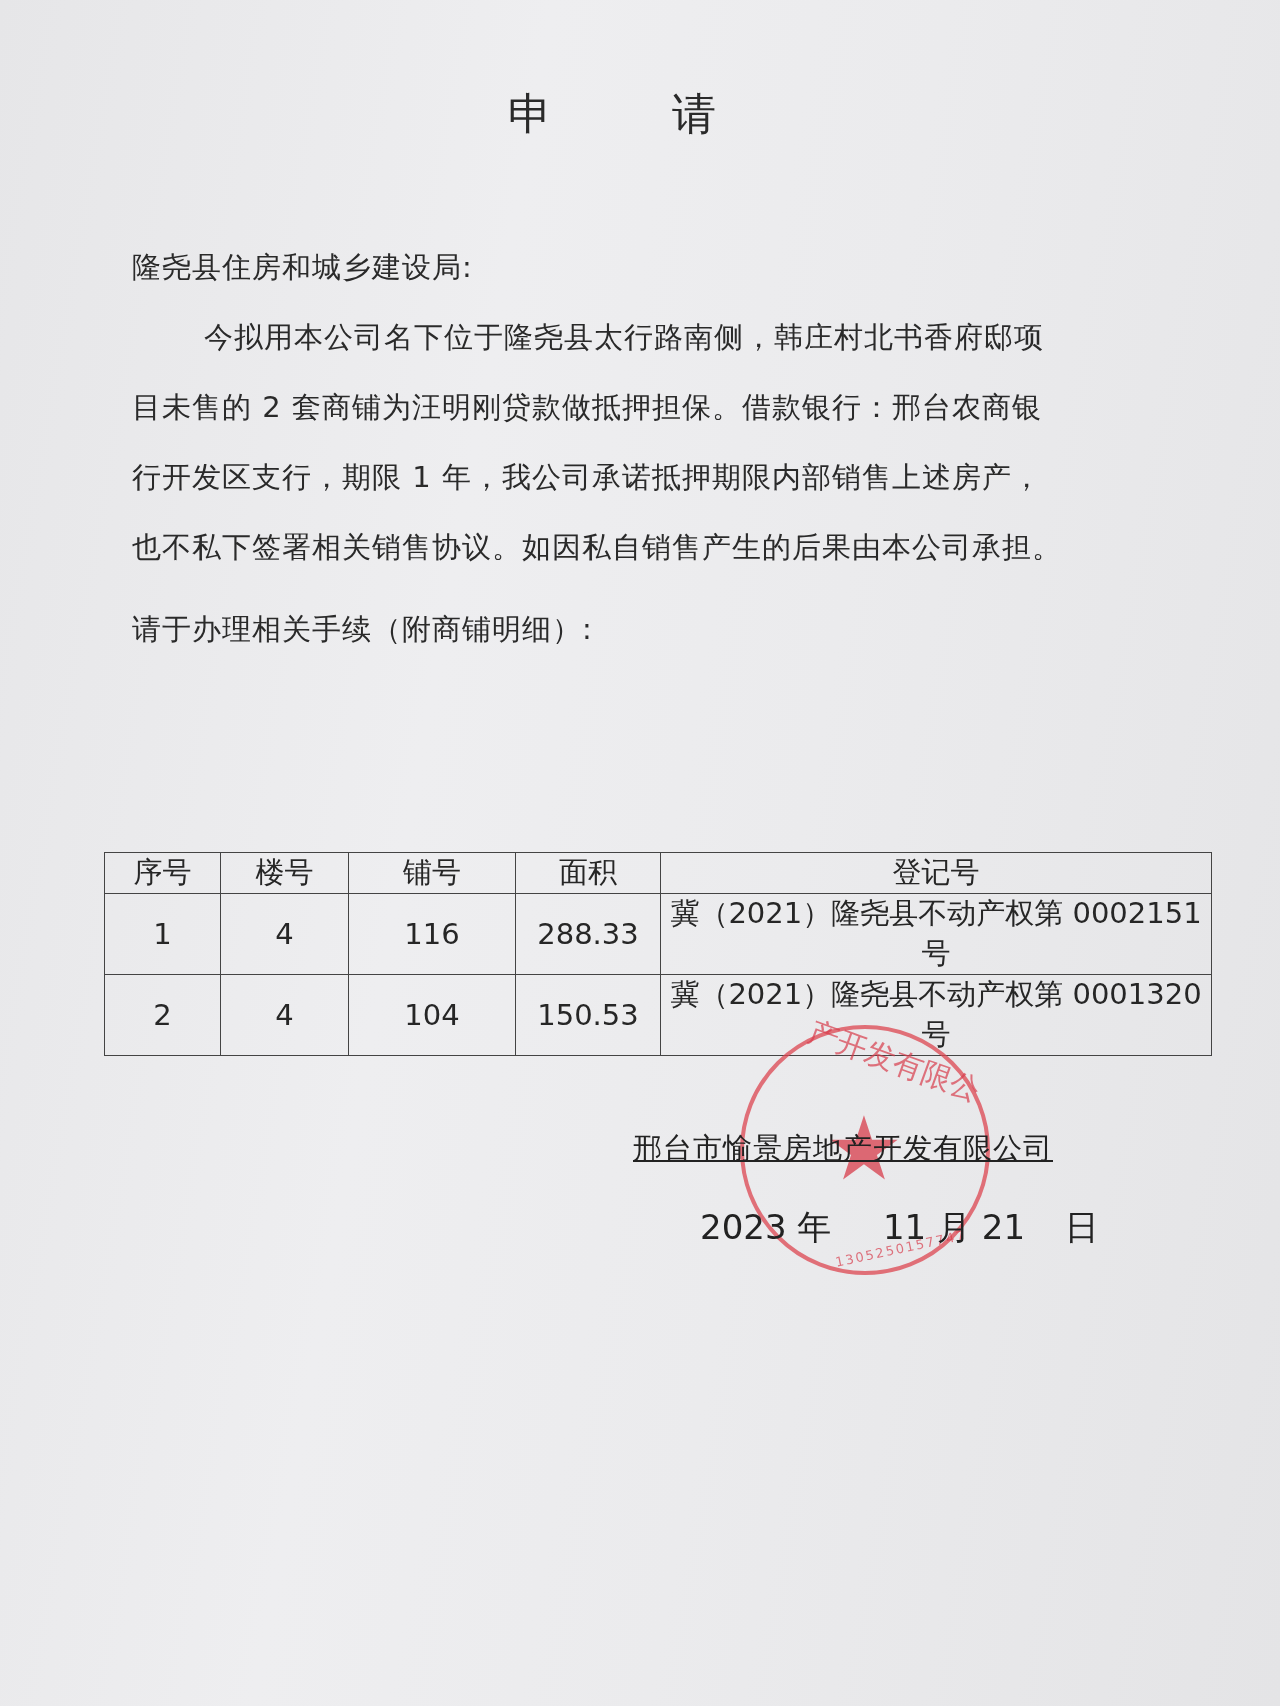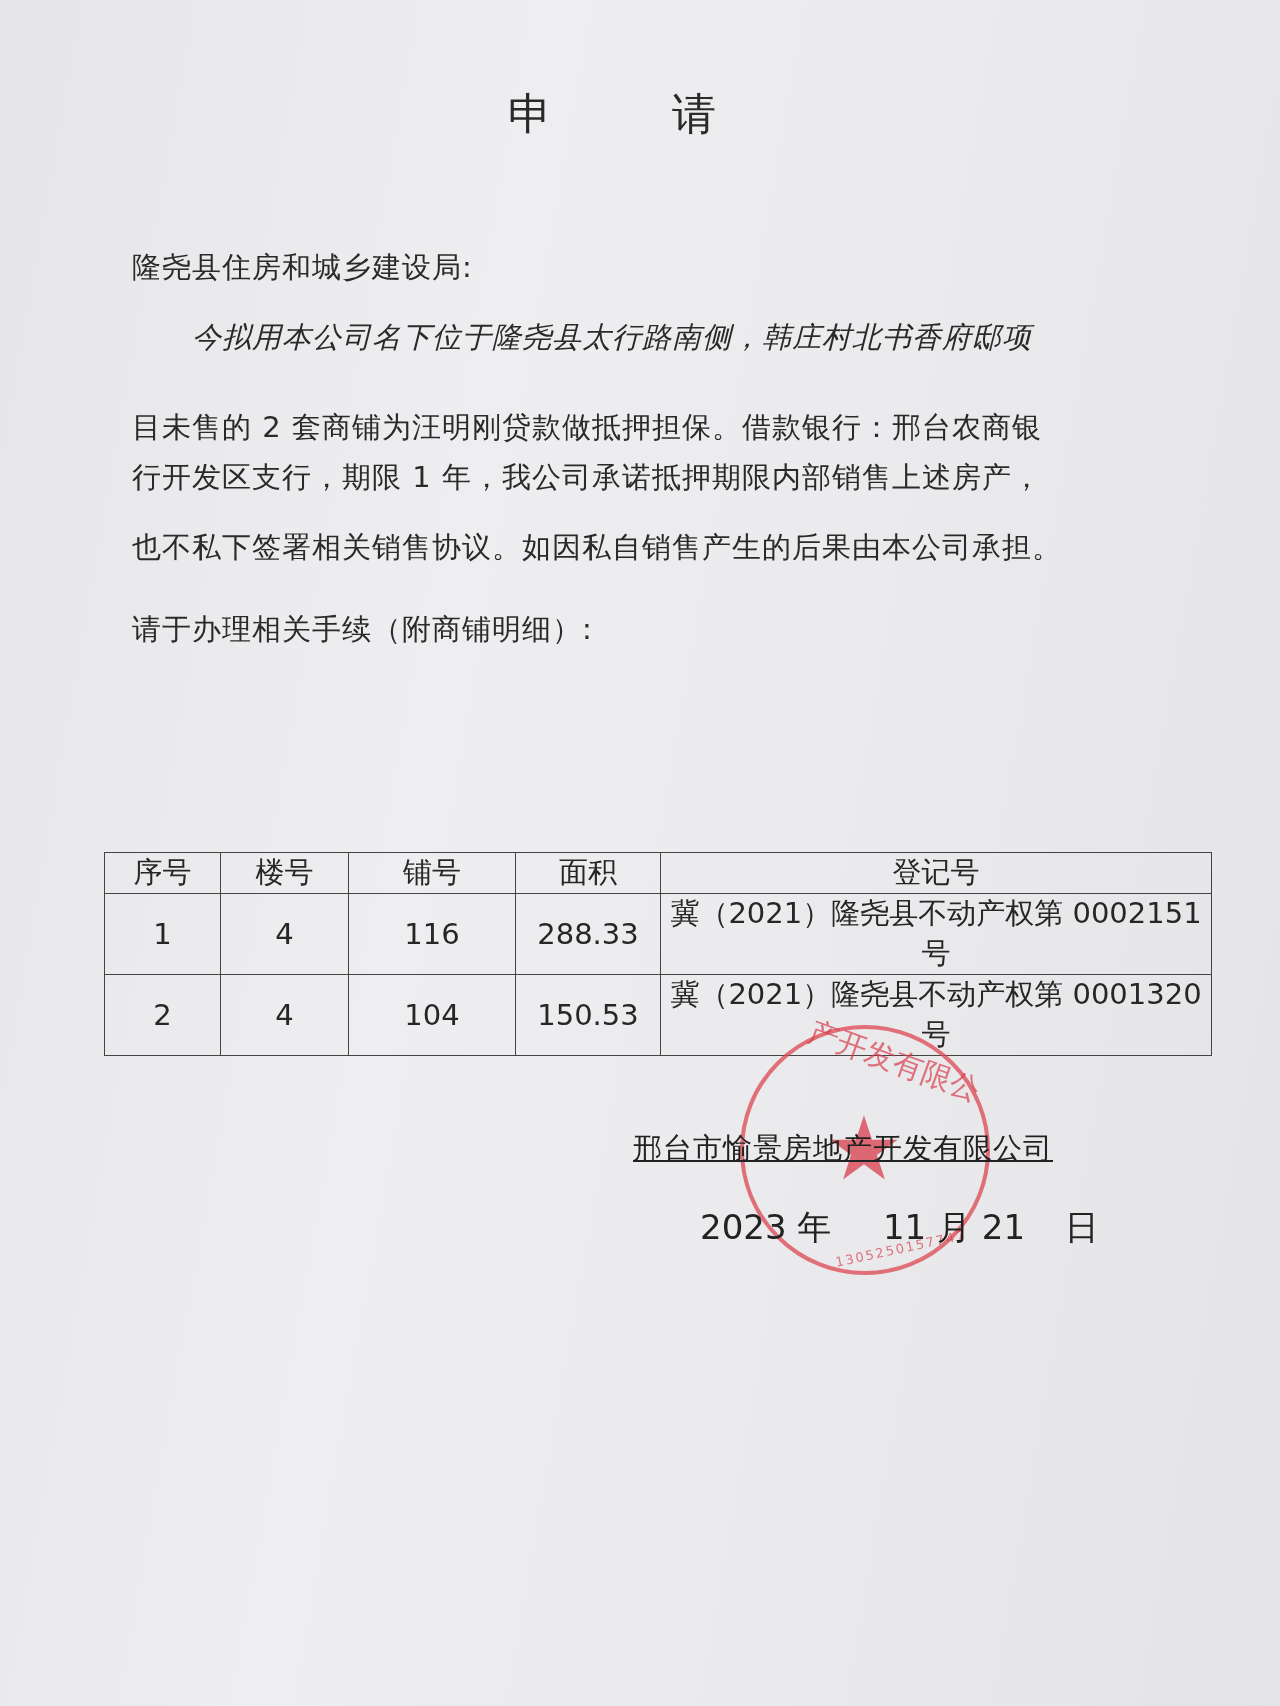--- a/index.html
+++ b/index.html
@@ -12,21 +12,21 @@
   .title {
     position: absolute; top: 85px; left: 0; width: 1224px; text-align: center;
     font-family: "DejaVu Serif", serif; font-size: 44px; letter-spacing: 0;
   }
   .title span { display: inline-block; margin: 0 60px; }
   .line {
     position: absolute; left: 132px; font-size: 29px; white-space: nowrap;
     letter-spacing: 1px;
     margin-top: 24px;
   }
-  .indent { left: 192px; font-style: italic; }
+  .indent { left: 204px; }
   table.shops {
     position: absolute; left: 104px; top: 852px; width: 1108px;
     border-collapse: collapse; font-size: 29px; color: #262626;
   }
   table.shops th, table.shops td {
     border: 1.5px solid #444; text-align: center; font-weight: normal;
     height: 38px; padding: 0;
   }
   .seal {
     position: absolute; left: 740px; top: 1025px; width: 250px; height: 250px;
@@ -54,21 +54,21 @@
 </style>
 </head>
 <body>
 
 <div class="title">
   <span>申</span><span>请</span>
 </div>
 
 <div class="line" style="top:224px">隆尧县住房和城乡建设局:</div>
 <div class="line indent" style="top:294px">今拟用本公司名下位于隆尧县太行路南侧，韩庄村北书香府邸项</div>
-<div class="line" style="top:384px">目未售的 2 套商铺为汪明刚贷款做抵押担保。借款银行：邢台农商银</div>
+<div class="line" style="top:364px">目未售的 2 套商铺为汪明刚贷款做抵押担保。借款银行：邢台农商银</div>
 <div class="line" style="top:434px">行开发区支行，期限 1 年，我公司承诺抵押期限内部销售上述房产，</div>
 <div class="line" style="top:504px">也不私下签署相关销售协议。如因私自销售产生的后果由本公司承担。</div>
 <div class="line" style="top:586px">请于办理相关手续（附商铺明细）:</div>
 
 <table class="shops">
   <colgroup>
     <col style="width:116px">
       <col style="width:128px">
       <col style="width:167px">
       <col style="width:145px">

